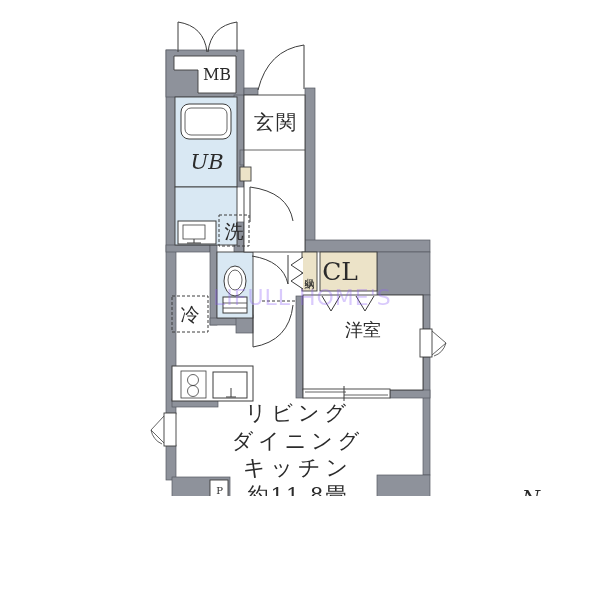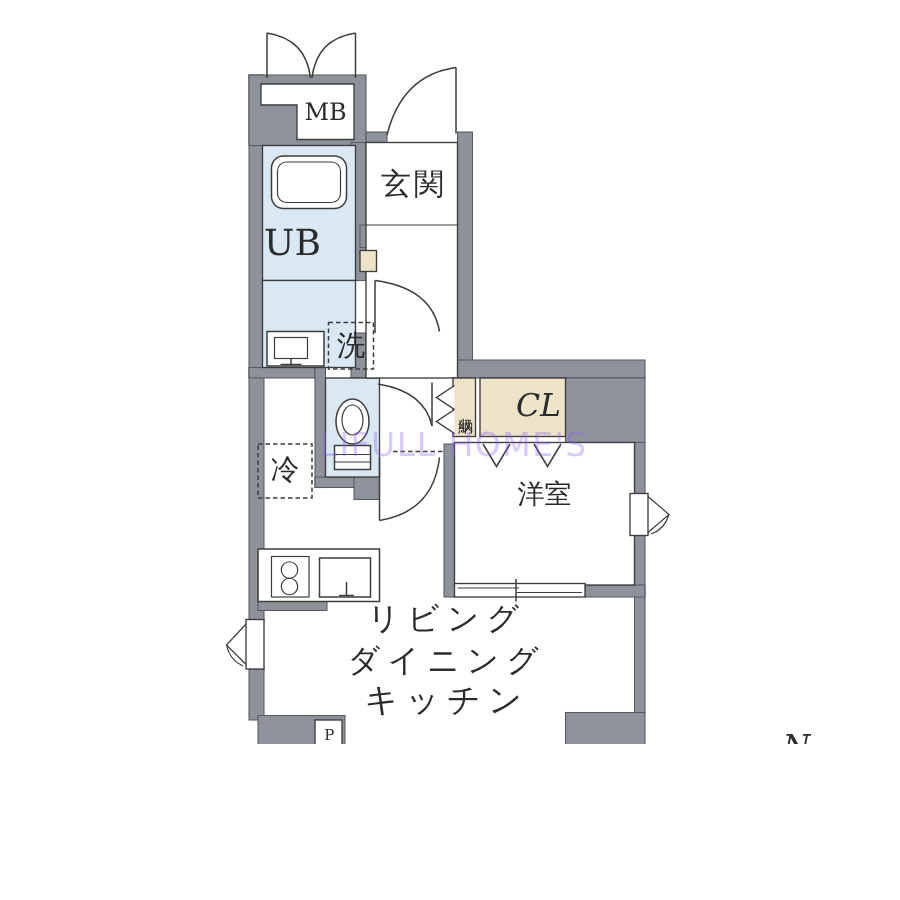--- a/index.html
+++ b/index.html
@@ -164,26 +164,27 @@
     <rect class="thin" x="171" y="527" width="217" height="44" fill="none"></rect>
   </g>
 
   <g>
     <circle cx="547" cy="550" r="28" fill="none" stroke="#1a1a1a" stroke-width="1.3"></circle>
     <polygon points="534,506 541,575 561,568" fill="#111111"></polygon>
   </g>
 </svg>
 
   <div class="lbl" style="left:217px;top:75px;font-size:16px;">MB</div>
-  <div class="lbl" style="left:195px;top:162px;font-size:24px;">UB</div>
+  <div class="lbl" style="left:207px;top:162px;font-size:21px;font-style:italic;">UB</div>
   <div class="lbl" style="left:276px;top:122px;font-size:20px;letter-spacing:2px;">玄関</div>
   <div class="lbl" style="left:234px;top:231px;font-size:19px;">洗</div>
   <div class="lbl vert" style="left:309px;top:271px;font-size:10px;">収納</div>
-  <div class="lbl" style="left:359px;top:271px;font-size:21px;font-style:italic;">CL</div>
+  <div class="lbl" style="left:340px;top:271px;font-size:25px;">CL</div>
   <div class="lbl" style="left:190px;top:314px;font-size:19px;">冷</div>
   <div class="lbl" style="left:363px;top:330px;font-size:18px;">洋室</div>
   <div class="lbl" style="left:298px;top:413px;font-size:21px;letter-spacing:5px;">リビング</div>
   <div class="lbl" style="left:298px;top:441px;font-size:21px;letter-spacing:5px;">ダイニング</div>
   <div class="lbl" style="left:298px;top:468px;font-size:22px;letter-spacing:5px;">キッチン</div>
+  <div class="lbl" style="left:298px;top:495px;font-size:21px;letter-spacing:2px;">約11.8畳</div>
   <div class="lbl vert" style="left:219px;top:497px;font-size:10px;">PS</div>
   <div class="lbl" style="left:531px;top:498px;font-size:21px;font-style:italic;">N</div>
   <div id="watermark">LIFULL HOME'S</div>
 </div>
 
 </body></html>

